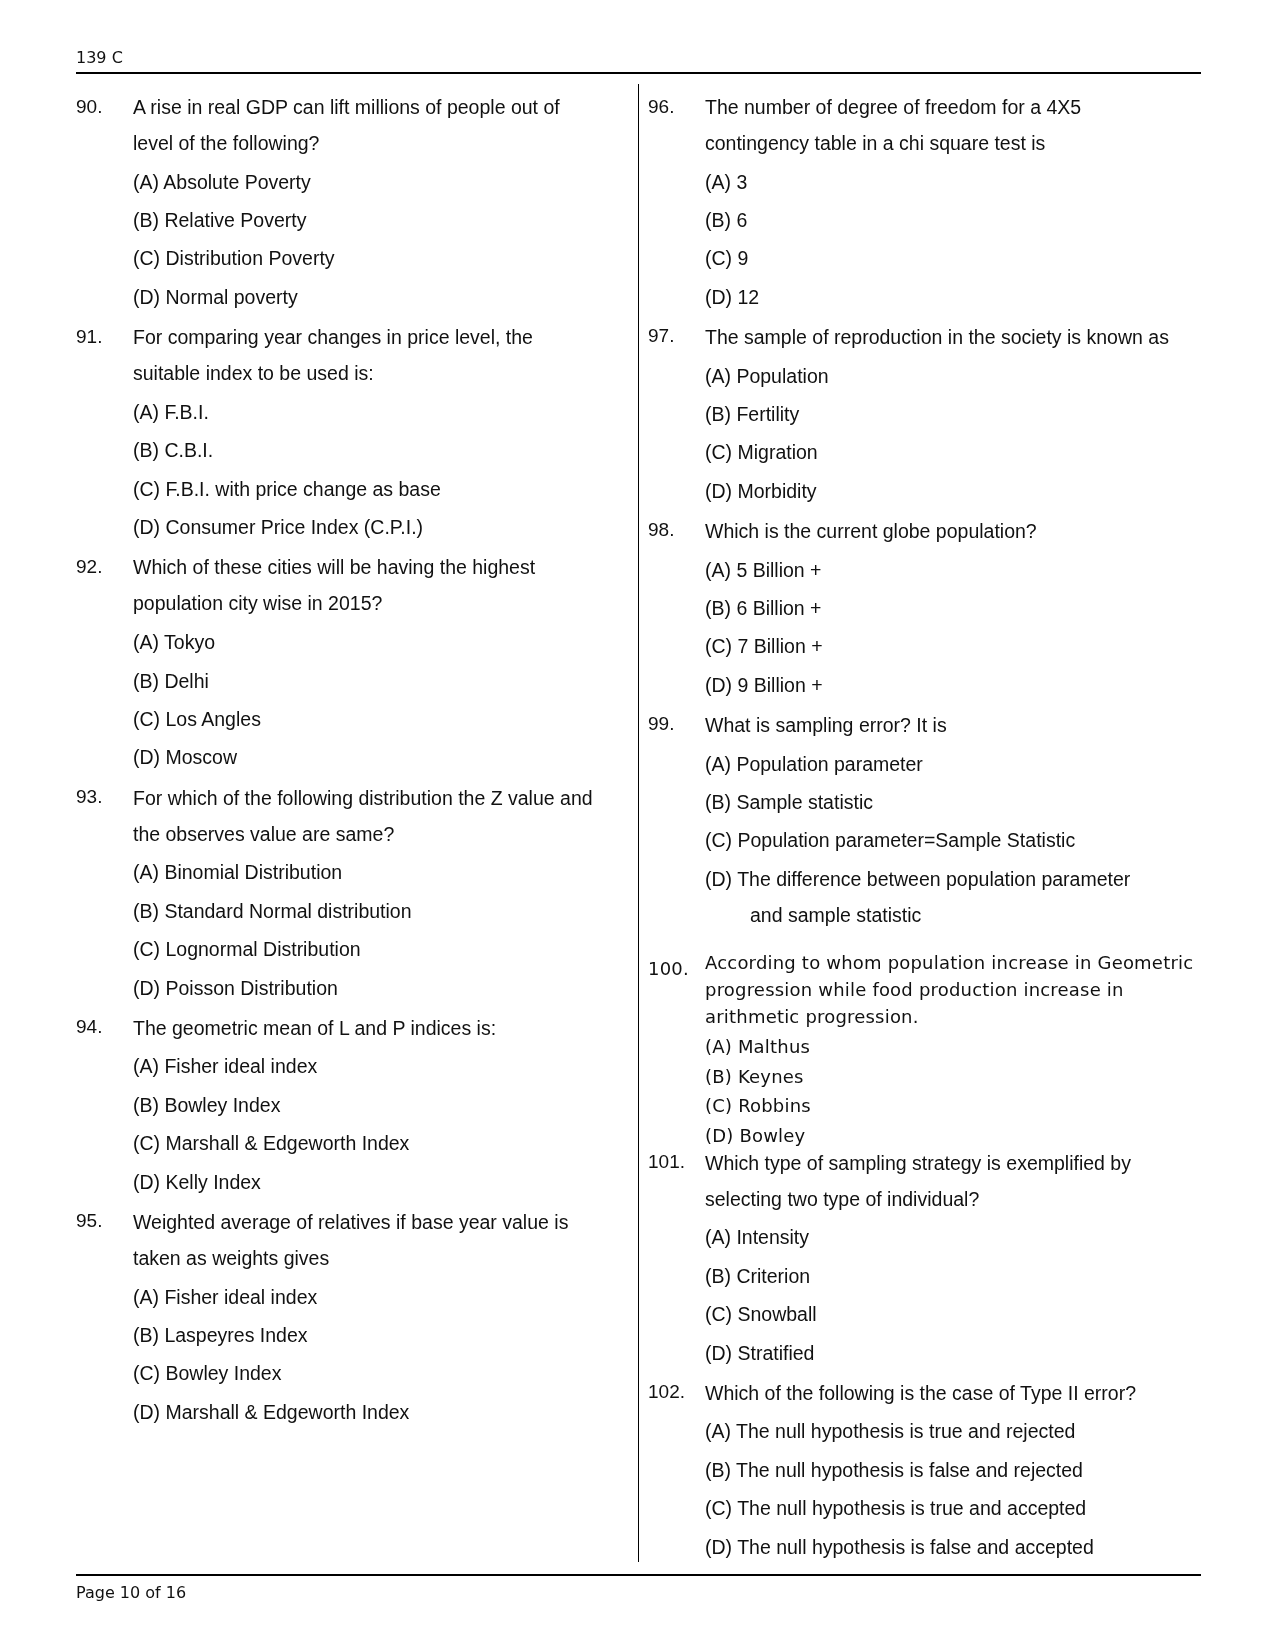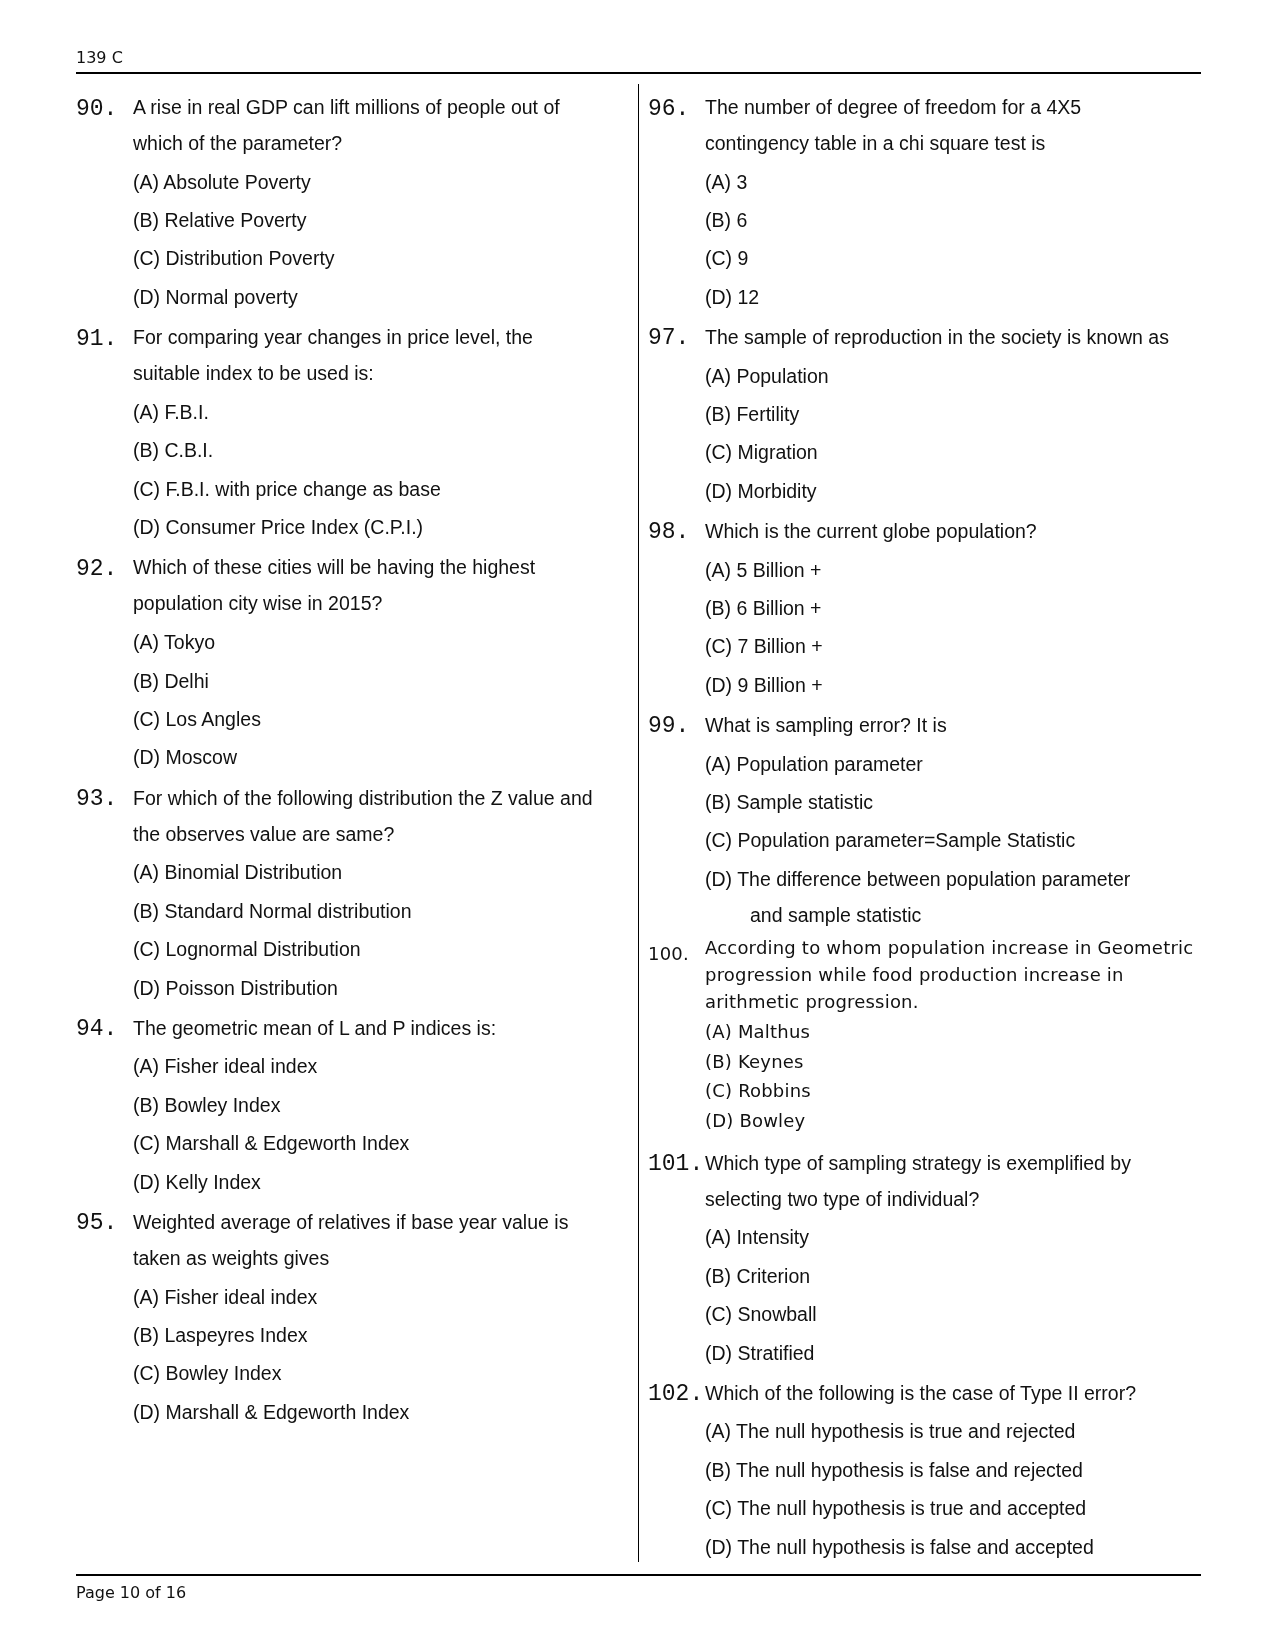--- a/index.html
+++ b/index.html
@@ -6,34 +6,34 @@
     body { width: 1275px; height: 1651px; position: relative; overflow: hidden; color: #111; }
     .sans { font-family: "Liberation Sans", sans-serif; }
     .dj { font-family: "DejaVu Sans", sans-serif; }
     .abs { position: absolute; white-space: nowrap; }
     .hdr { left: 76px; top: 48px; font-size: 16px; }
     .rule-top { position: absolute; left: 76px; top: 72px; width: 1125px; height: 2px; background: #000; }
     .rule-bot { position: absolute; left: 76px; top: 1574px; width: 1125px; height: 2px; background: #000; }
     .divider { position: absolute; left: 638px; top: 84px; width: 1px; height: 1478px; background: #000; }
     .ftr { left: 76px; top: 1583px; font-size: 16px; }
     .q { font-size: 19.5px; line-height: 22px; }
-    .qnum { font-size: 23px; font-family: Liberation Mono, monospace; }
-    .q100 { font-size: 18px; letter-spacing: 0.2px; }
+    .qnum { font-size: 19px; }
+    .q100 { font-size: 18px; letter-spacing: 0.2px; margin-top: 15px; }
   </style>
 </head>
 <body>
 
 <div class="abs dj hdr">139 C</div>
 <div class="rule-top"></div>
 <div class="divider"></div>
 
 <div>
   <div class="abs sans qnum" style="left:76px;top:96px">90.</div>
   <div class="abs sans q" style="left:133px;top:96px">A rise in real GDP can lift millions of people out of</div>
-  <div class="abs sans q" style="left:133px;top:132px">which of the parameter?</div>
+  <div class="abs sans q" style="left:133px;top:132px">level of the following?</div>
   <div class="abs sans q" style="left:133px;top:171px">(A) Absolute Poverty</div>
   <div class="abs sans q" style="left:133px;top:209px">(B) Relative Poverty</div>
   <div class="abs sans q" style="left:133px;top:247px">(C) Distribution Poverty</div>
   <div class="abs sans q" style="left:133px;top:286px">(D) Normal poverty</div>
 </div>
 
 <div>
   <div class="abs sans qnum" style="left:76px;top:326px">91.</div>
   <div class="abs sans q" style="left:133px;top:326px">For comparing year changes in price level, the</div>
   <div class="abs sans q" style="left:133px;top:362px">suitable index to be used is:</div>

